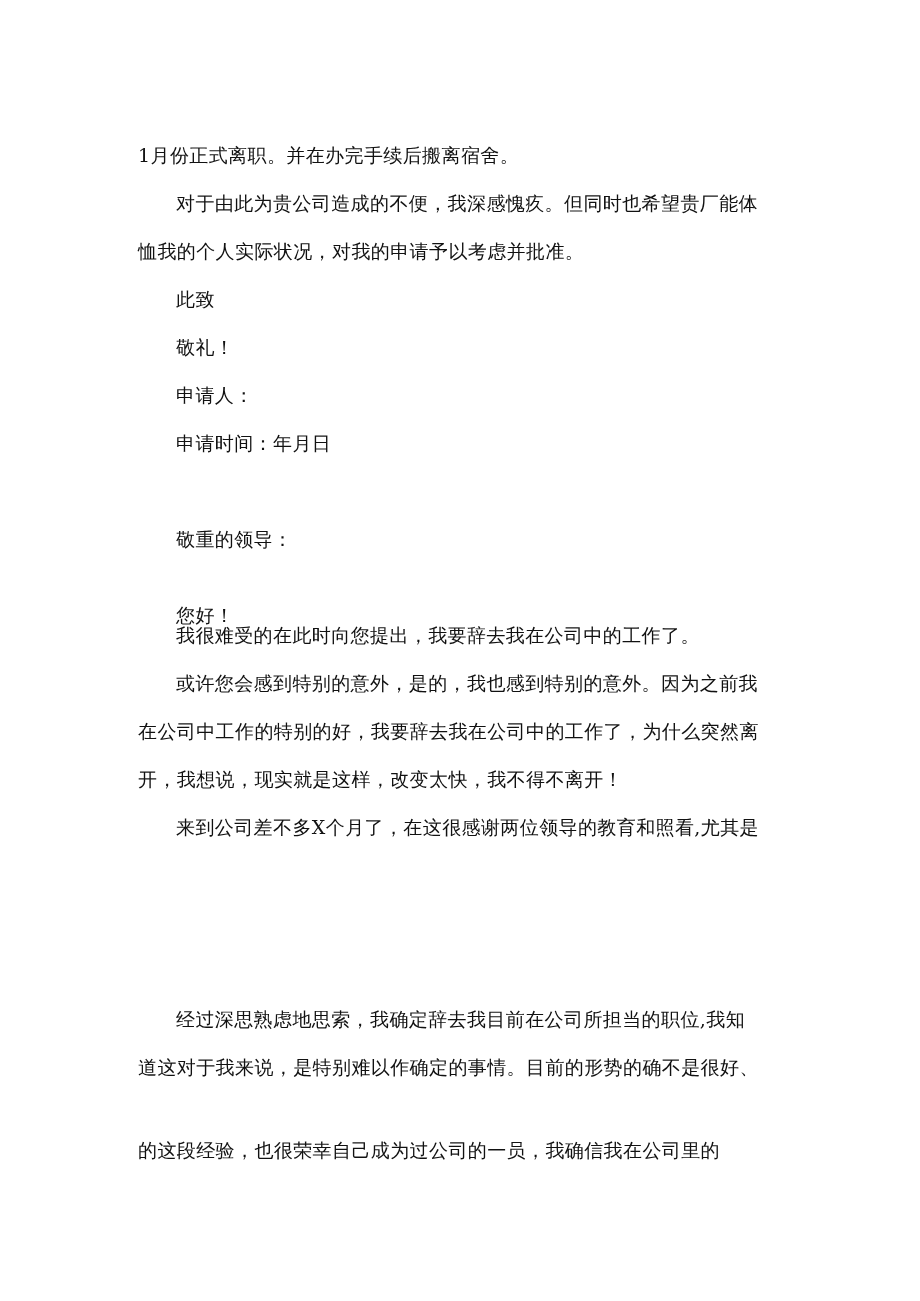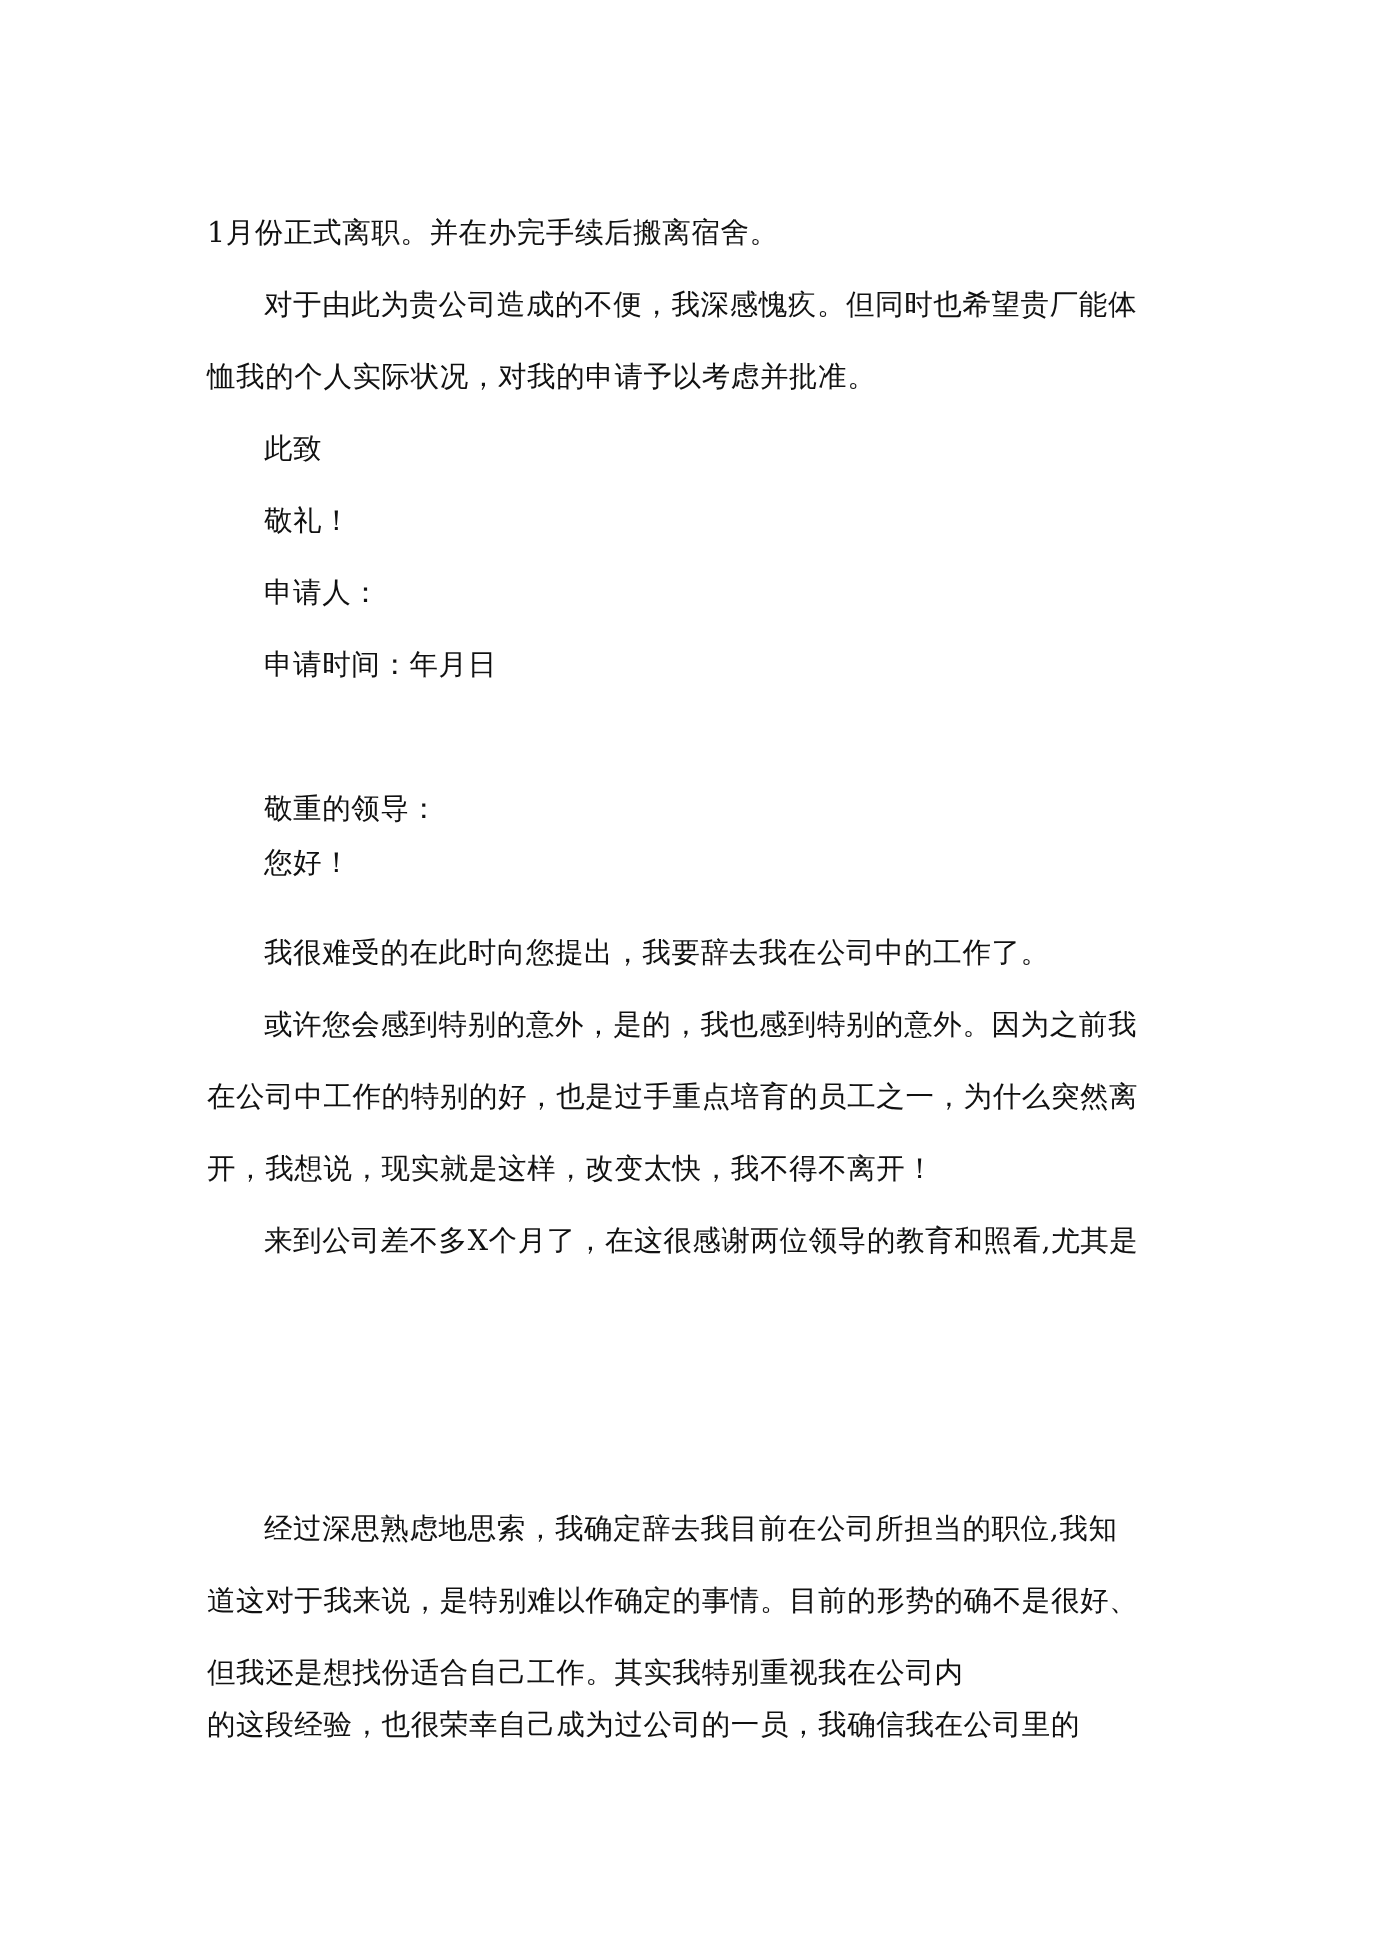--- a/index.html
+++ b/index.html
@@ -41,23 +41,22 @@
 
 <div class="page">
   <div class="line" style="top:127px">1月份正式离职。并在办完手续后搬离宿舍。</div>
   <div class="line indent" style="top:175px">对于由此为贵公司造成的不便，我深感愧疚。但同时也希望贵厂能体</div>
   <div class="line" style="top:223px">恤我的个人实际状况，对我的申请予以考虑并批准。</div>
   <div class="line indent" style="top:271px">此致</div>
   <div class="line indent" style="top:319px">敬礼！</div>
   <div class="line indent" style="top:367px">申请人：</div>
   <div class="line indent" style="top:415px">申请时间：年月日</div>
   <div class="line indent" style="top:511px">敬重的领导：</div>
-  <div class="line indent" style="top:547px">您好！</div>
+  <div class="line indent" style="top:587px">您好！</div>
   <div class="line indent" style="top:607px">我很难受的在此时向您提出，我要辞去我在公司中的工作了。</div>
   <div class="line indent" style="top:655px">或许您会感到特别的意外，是的，我也感到特别的意外。因为之前我</div>
-  <div class="line" style="top:703px">在公司中工作的特别的好，也是过手重点培育的员工之一，为什么突然离</div>
+  <div class="line" style="top:703px">在公司中工作的特别的好，我要辞去我在公司中的工作了，为什么突然离</div>
   <div class="line" style="top:751px">开，我想说，现实就是这样，改变太快，我不得不离开！</div>
   <div class="line indent" style="top:799px">来到公司差不多X个月了，在这很感谢两位领导的教育和照看,尤其是</div>
   <div class="line indent" style="top:991px">经过深思熟虑地思索，我确定辞去我目前在公司所担当的职位,我知</div>
   <div class="line" style="top:1039px">道这对于我来说，是特别难以作确定的事情。目前的形势的确不是很好、</div>
-  <div class="line" style="top:1087px">但我还是想找份适合自己工作。其实我特别重视我在公司内</div>
   <div class="line" style="top:1122px">的这段经验，也很荣幸自己成为过公司的一员，我确信我在公司里的</div>
 </div>
 
 </body></html>

